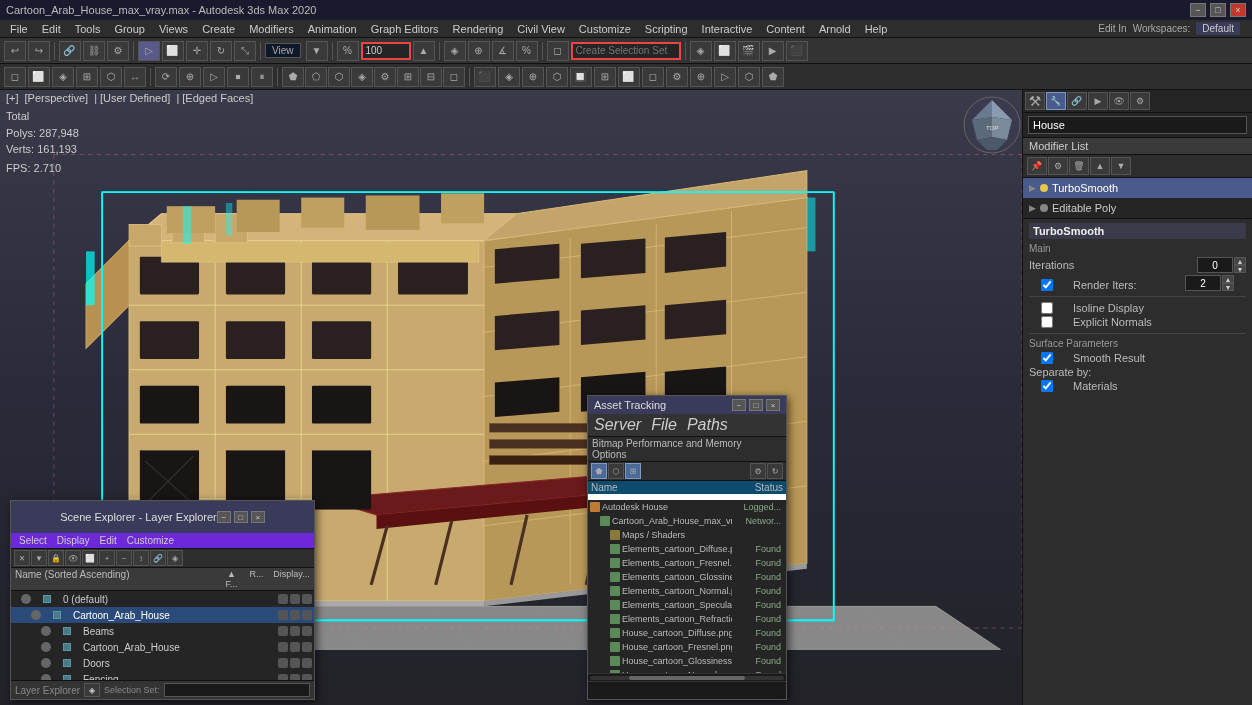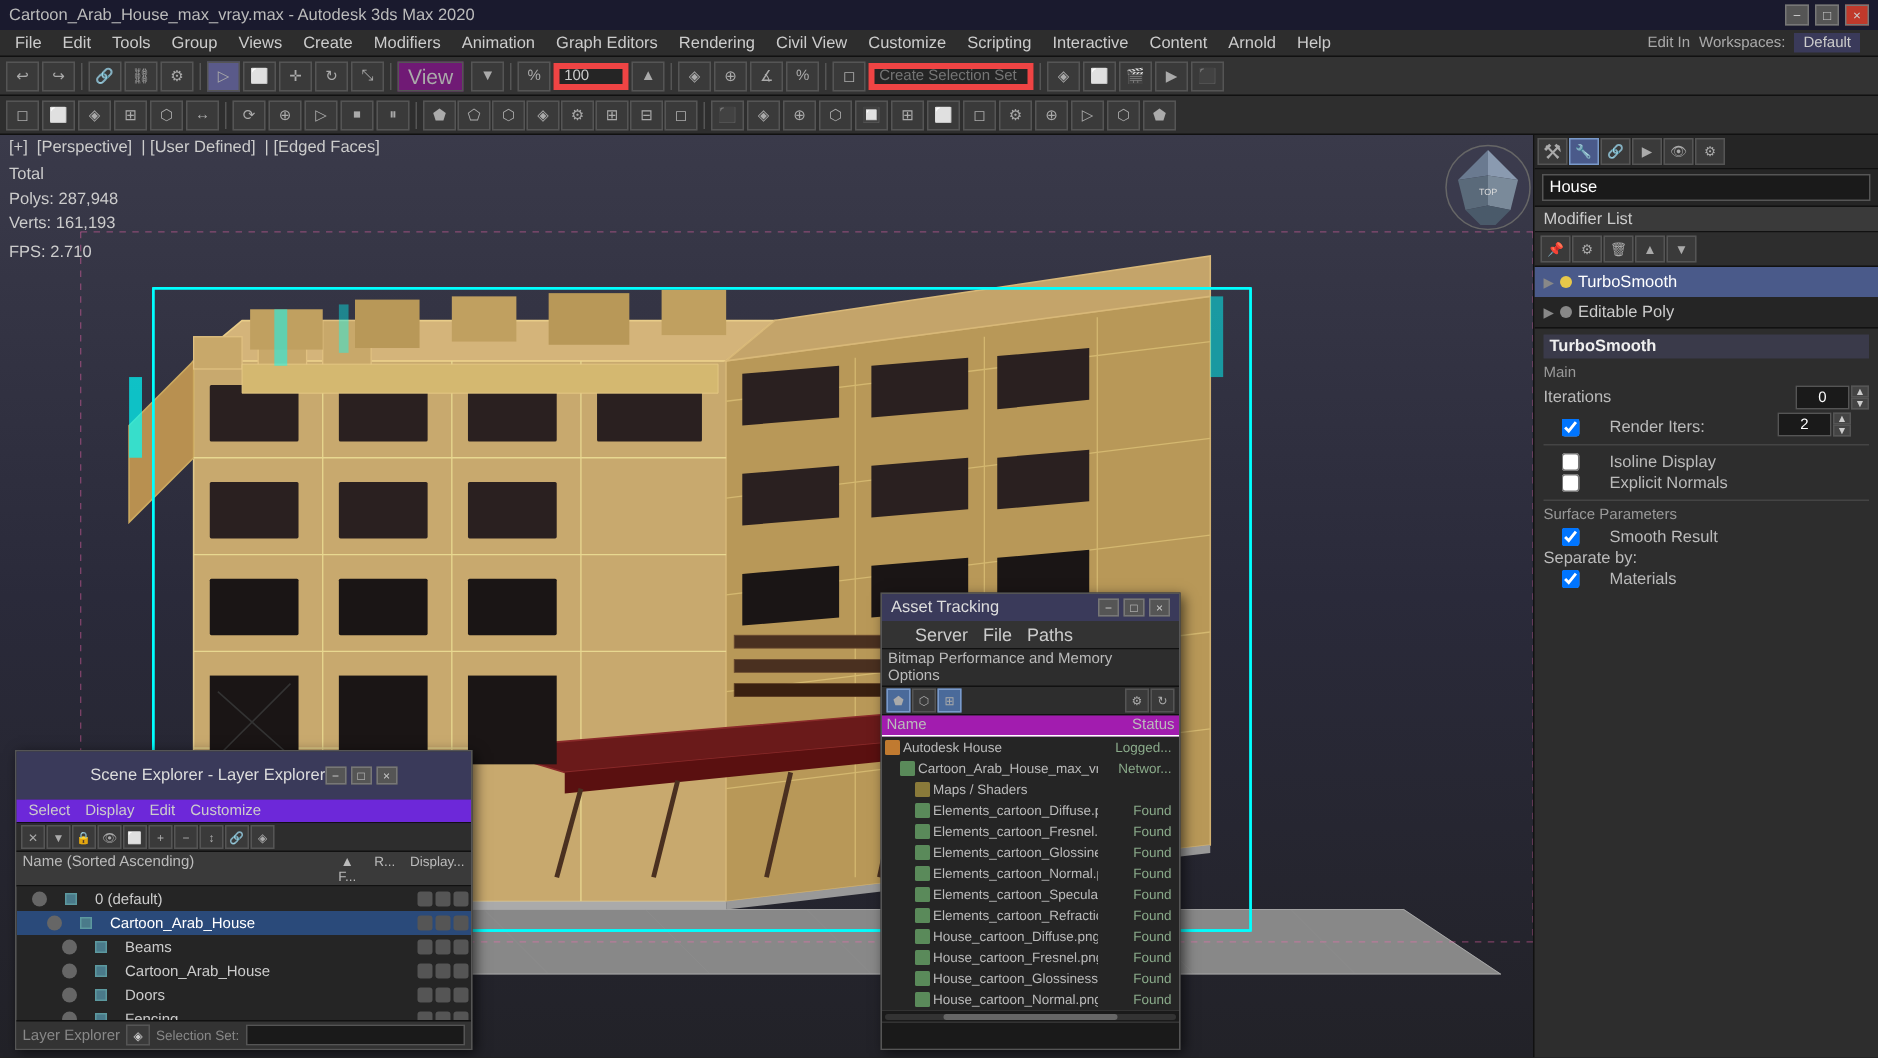--- a/index.html
+++ b/index.html
@@ -54,21 +54,21 @@
       border: 1px solid #555;
       display: flex; align-items: center; justify-content: center;
       cursor: pointer;
       font-size: 10px;
       color: #aaa;
     }
     .tb-sep { width: 1px; height: 18px; background: #555; margin: 0 2px; }
     .tb-input {
       height: 18px;
       background: #252525;
-      border: 4px solid #ef4444;
+      border: 2px solid #ef4444;
       color: #ccc;
       font-size: 10px;
       padding: 0 3px;
       width: 50px;
     }
 
     
     #toolbar2 {
       height: 26px;
       background: #2e2e2e;
@@ -368,43 +368,43 @@
       justify-content: space-between;
       padding: 0 6px;
       font-size: 11px;
       color: #ddd;
       cursor: move;
     }
     .at-controls { display: flex; gap: 3px; }
     .at-btn { width: 14px; height: 12px; background: #555; border: 1px solid #777; display: flex; align-items: center; justify-content: center; cursor: pointer; font-size: 8px; color: #ccc; }
 
     .at-menubar {
-      display: flex; padding: 1px 20px; gap: 6px;
-      background: #333; border-bottom: 1px solid #111; font-size: 12px;
+      display: flex; padding: 1px 4px; gap: 6px;
+      background: #333; border-bottom: 1px solid #111; font-size: 16px; font-style: italic;
     }
     .at-menubar span { padding: 1px 2px; cursor: pointer; color: #ccc; }
 
     .at-subbar {
       font-size: 10px; color: #bbb;
       padding: 1px 4px;
       background: #2d2d2d;
       border-bottom: 1px solid #111;
     }
 
     .at-toolbar {
       display: flex; gap: 1px; padding: 1px 3px;
       background: #2d2d2d; border-bottom: 1px solid #111;
     }
     .at-tb-btn { width: 16px; height: 16px; background: #3a3a3a; border: 1px solid #555; display: flex; align-items: center; justify-content: center; cursor: pointer; font-size: 8px; color: #aaa; }
     .at-tb-btn.active { background: #4a6a9a; border-color: #7a9aca; }
 
     .at-header-row {
       display: flex;
-      background: #a21caf;
-      border-bottom: 1px solid #ffffff;
+      background: #0c4a6e;
+      border-bottom: 6px solid #ffffff;
       font-size: 10px;
     }
     .at-col-name { flex: 1; padding: 1px 3px; color: #bbb; }
     .at-col-status { width: 50px; padding: 1px 3px; color: #bbb; text-align: right; }
 
     .at-list { flex: 1; overflow-y: auto; background: #252525; }
     .at-item {
       display: flex;
       align-items: center;
       height: 14px;
@@ -515,21 +515,21 @@
   <div class="tb-btn">🔗</div>
   <div class="tb-btn">⛓</div>
   <div class="tb-btn">⚙</div>
   <div class="tb-sep"></div>
   <div class="tb-btn" style="background:#5a5a8a;">▷</div>
   <div class="tb-btn">⬜</div>
   <div class="tb-btn">✛</div>
   <div class="tb-btn">↻</div>
   <div class="tb-btn">⤡</div>
   <div class="tb-sep"></div>
-  <span style="font-size:14px;color:#aaa;margin-right:3px;background:#701a75;border:1px solid #555;padding:1px 6px;">View</span>
+  <span style="font-size:10px;color:#aaa;margin-right:3px;background:#0f172a;border:1px solid #555;padding:1px 6px;">View</span>
   <div class="tb-btn">▼</div>
   <div class="tb-sep"></div>
   <div class="tb-btn">%</div>
   <input class="tb-input" type="text" value="100" style="">
   <div class="tb-btn">▲</div>
   <div class="tb-sep"></div>
   <div class="tb-btn">◈</div>
   <div class="tb-btn">⊕</div>
   <div class="tb-btn">∡</div>
   <div class="tb-btn">%</div>

